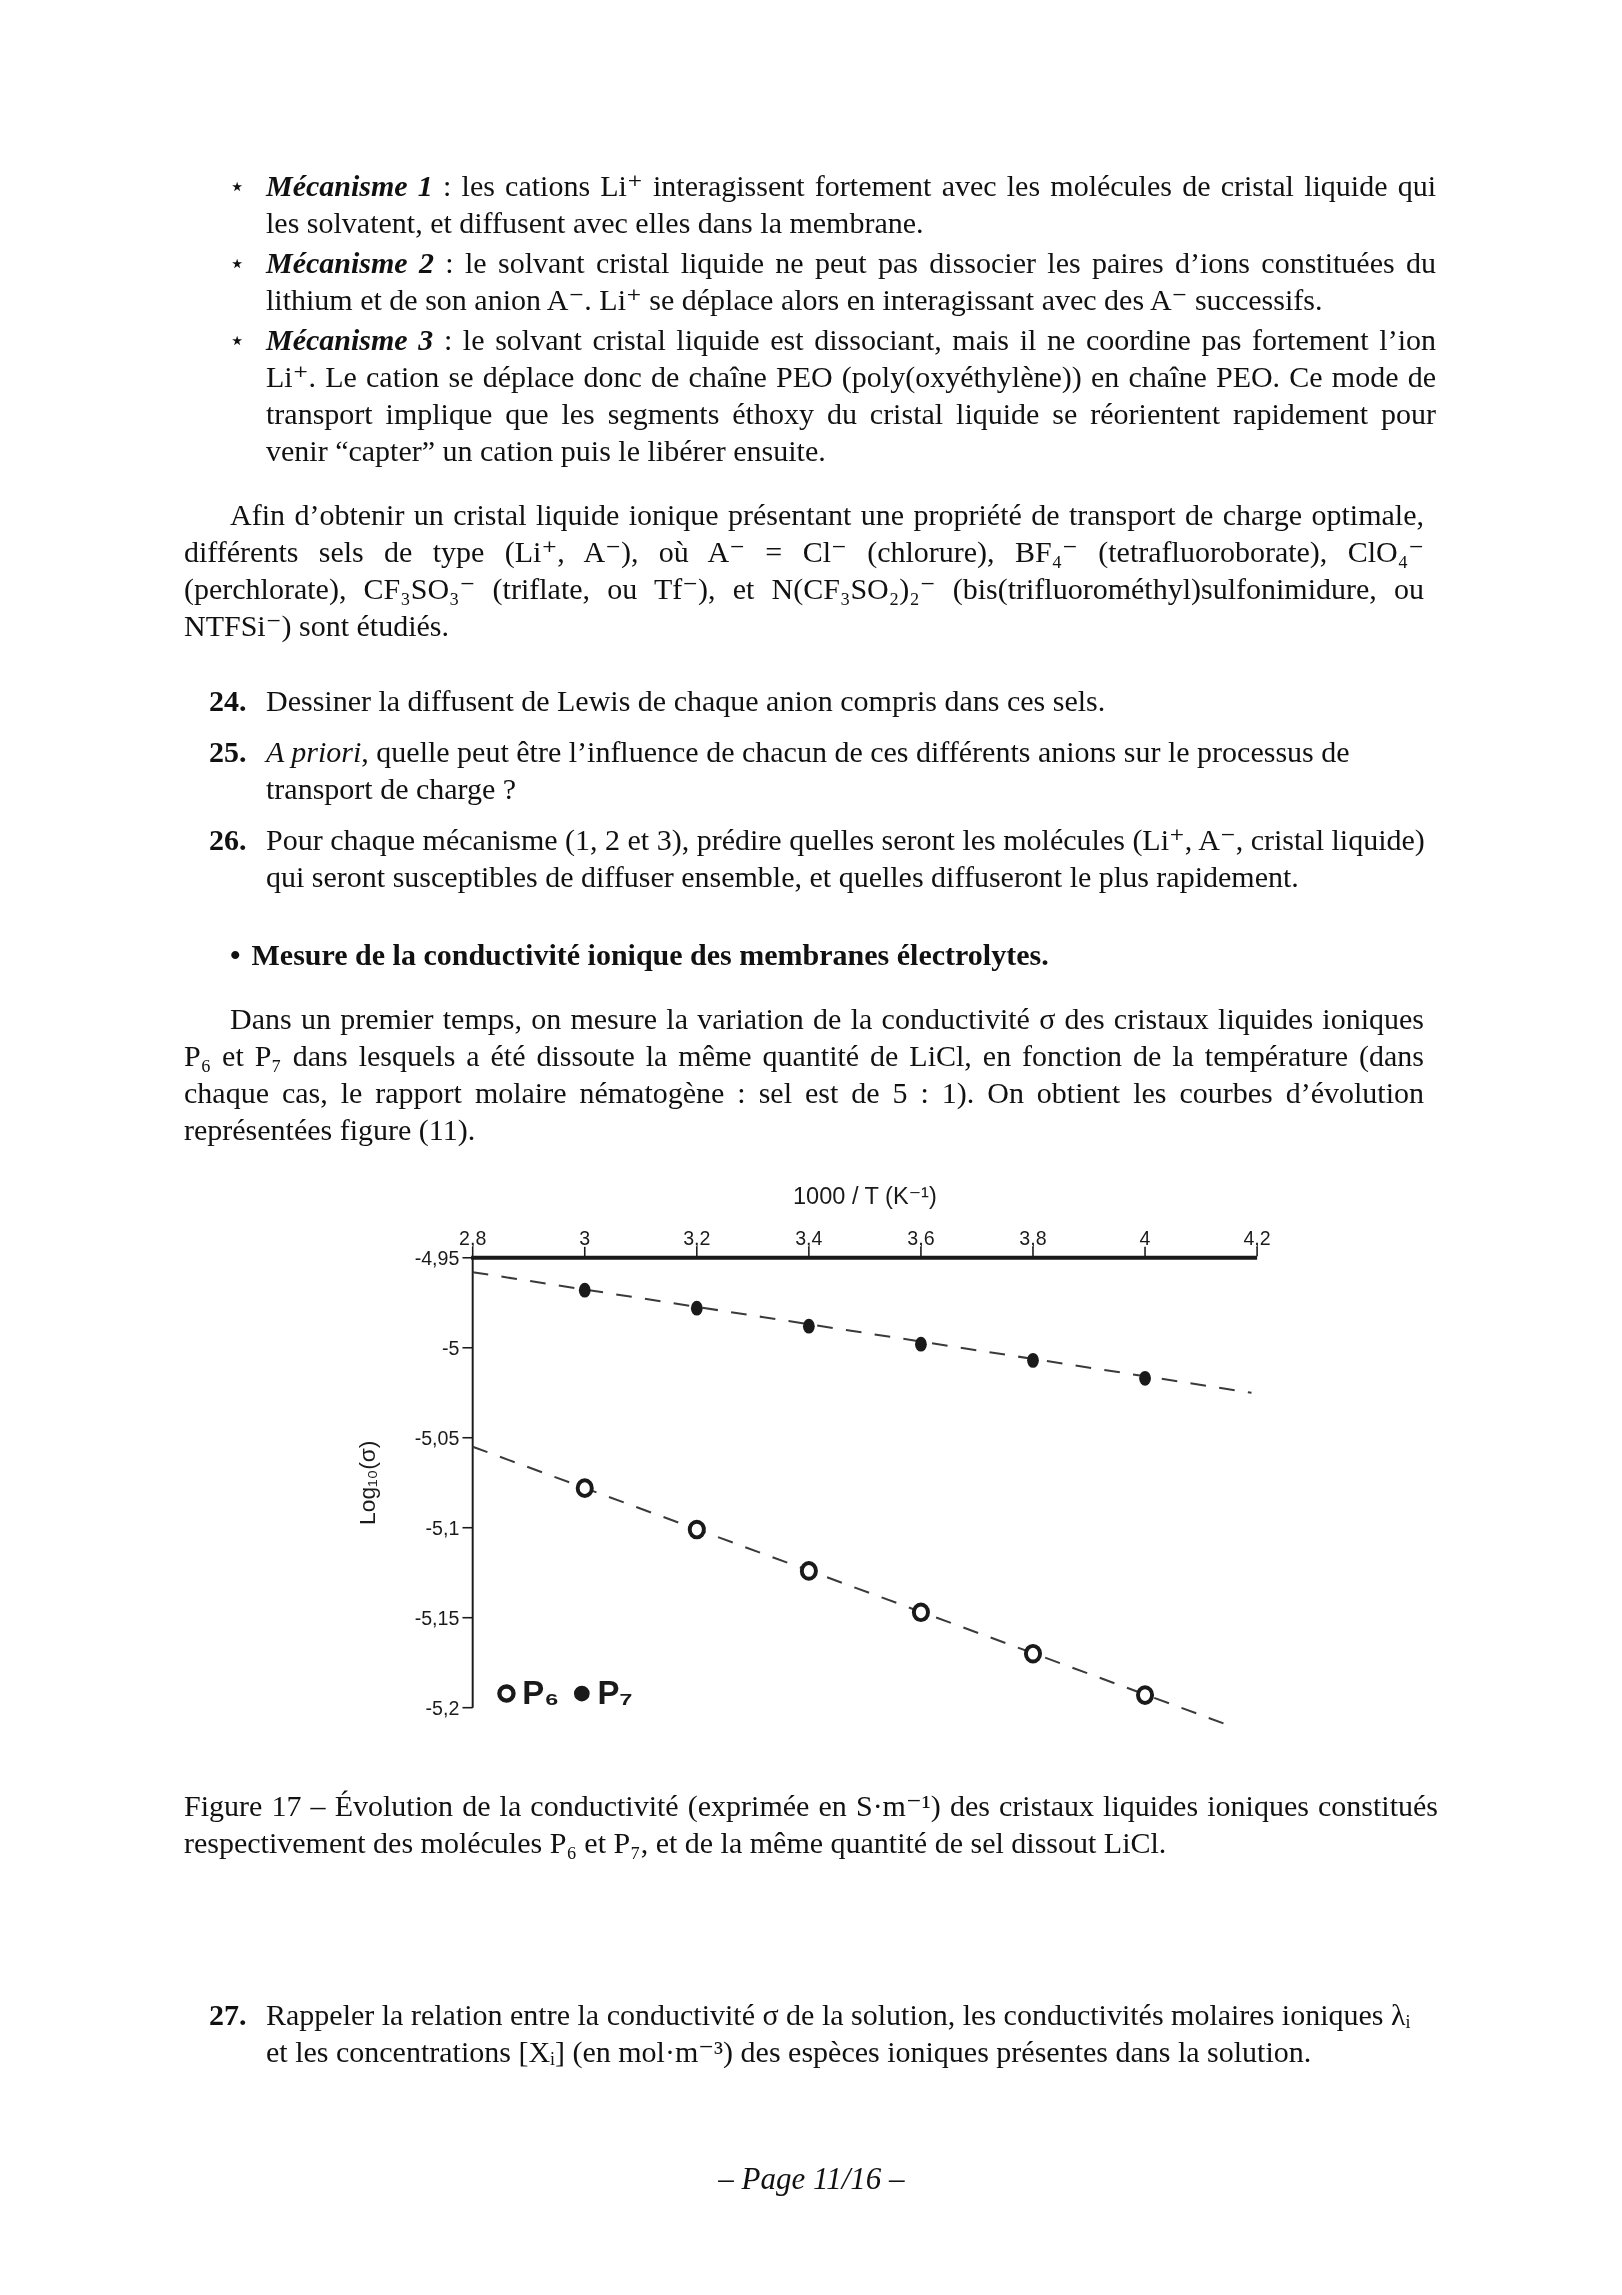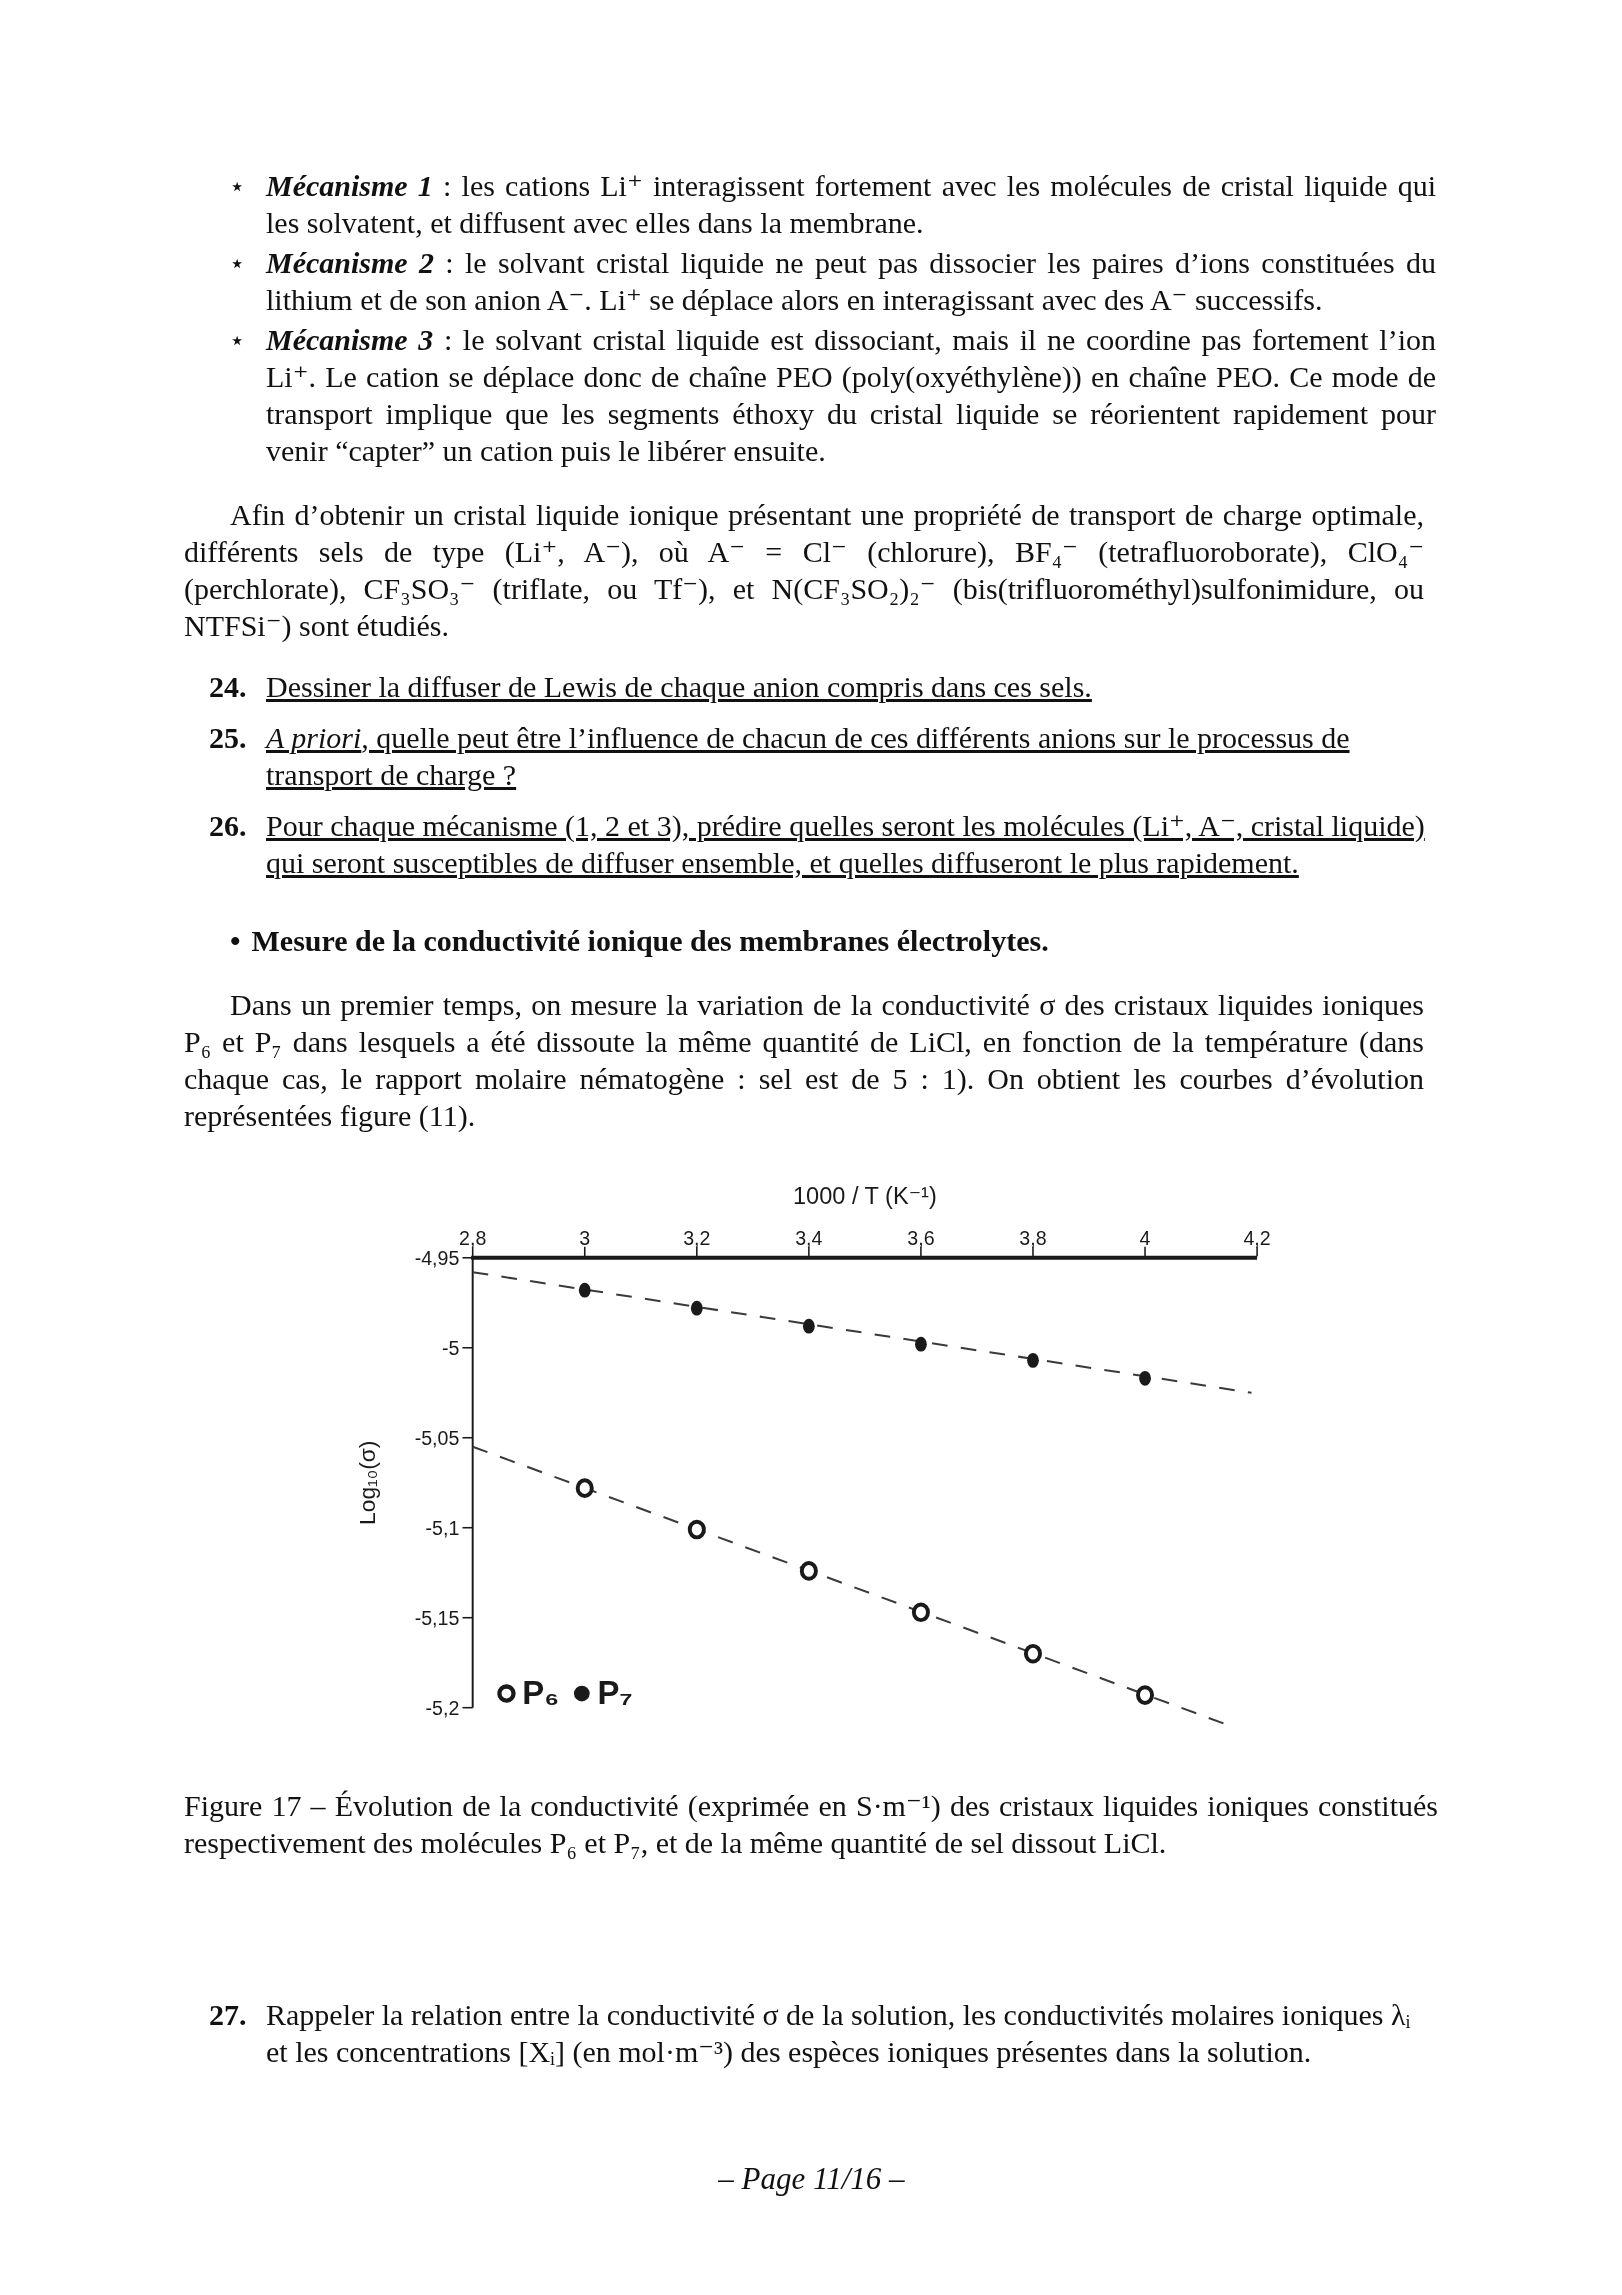--- a/index.html
+++ b/index.html
@@ -23,21 +23,21 @@
   .flow p, .flow li, .qbody, .caption{ text-align:justify; }
   ul.mechs{margin:0;padding:0;list-style:none;}
   ul.mechs li{position:relative;margin:0 0 3.1px 82px;}
   .star{
     position:absolute;left:-37px;top:0.8px;
     font-size:26px;
     font-family:"DejaVu Sans",sans-serif;
   }
   .mlabel{font-weight:bold;font-style:italic;}
   p.indent{margin:27px 12px 0 0;text-indent:46px;}
-  .questions-block{margin-top:24px;text-decoration:underline;}
+  .questions-block{margin-top:38px;}
   .q{position:relative;margin:14px 0 0 82px;}
   .q:first-child{margin-top:0;}
   .qnum{position:absolute;left:-57px;top:0;font-weight:bold;}
   .qlead{font-style:italic;}
   p.heading{margin:41px 0 0 46px;font-weight:bold;}
   .hbullet{margin-right:11px;}
   #figure-chart{position:absolute;left:0;top:1154px;}
   .cs{fill:#1a1a1a;font-family:"Liberation Sans","DejaVu Sans",sans-serif;}
   .caption{
     position:absolute;left:184px;top:1757px;width:1254px;
@@ -64,21 +64,21 @@
       </li>
       <li>
         <span class="star">⋆</span><b class="mlabel">Mécanisme 3</b><span> : le solvant cristal liquide est dissociant, mais il ne coordine pas fortement l’ion Li⁺. Le cation se déplace donc de chaîne PEO (poly(oxyéthylène)) en chaîne PEO. Ce mode de transport implique que les segments éthoxy du cristal liquide se réorientent rapidement pour venir “capter” un cation puis le libérer ensuite.</span>
       </li>
     </ul>
 
     <p class="indent">Afin d’obtenir un cristal liquide ionique présentant une propriété de transport de charge optimale, différents sels de type (Li⁺, A⁻), où A⁻ = Cl⁻ (chlorure), BF₄⁻ (tetrafluoroborate), ClO₄⁻ (perchlorate), CF₃SO₃⁻ (triflate, ou Tf⁻), et N(CF₃SO₂)₂⁻ (bis(trifluorométhyl)sulfonimidure, ou NTFSi⁻) sont étudiés.</p>
 
     <div class="questions-block">
       <div class="q">
-        <span class="qnum">24.</span><span class="qbody"><i class="qlead"></i><span>Dessiner la diffuser de Lewis de chaque anion compris dans ces sels.</span></span>
+        <span class="qnum">24.</span><span class="qbody"><i class="qlead"></i><span>Dessiner la diffusent de Lewis de chaque anion compris dans ces sels.</span></span>
       </div>
       <div class="q">
         <span class="qnum">25.</span><span class="qbody"><i class="qlead">A priori</i><span>, quelle peut être l’influence de chacun de ces différents anions sur le processus de transport de charge ?</span></span>
       </div>
       <div class="q">
         <span class="qnum">26.</span><span class="qbody"><i class="qlead"></i><span>Pour chaque mécanisme (1, 2 et 3), prédire quelles seront les molécules (Li⁺, A⁻, cristal liquide) qui seront susceptibles de diffuser ensemble, et quelles diffuseront le plus rapidement.</span></span>
       </div>
     </div>
 
     <p class="heading">

